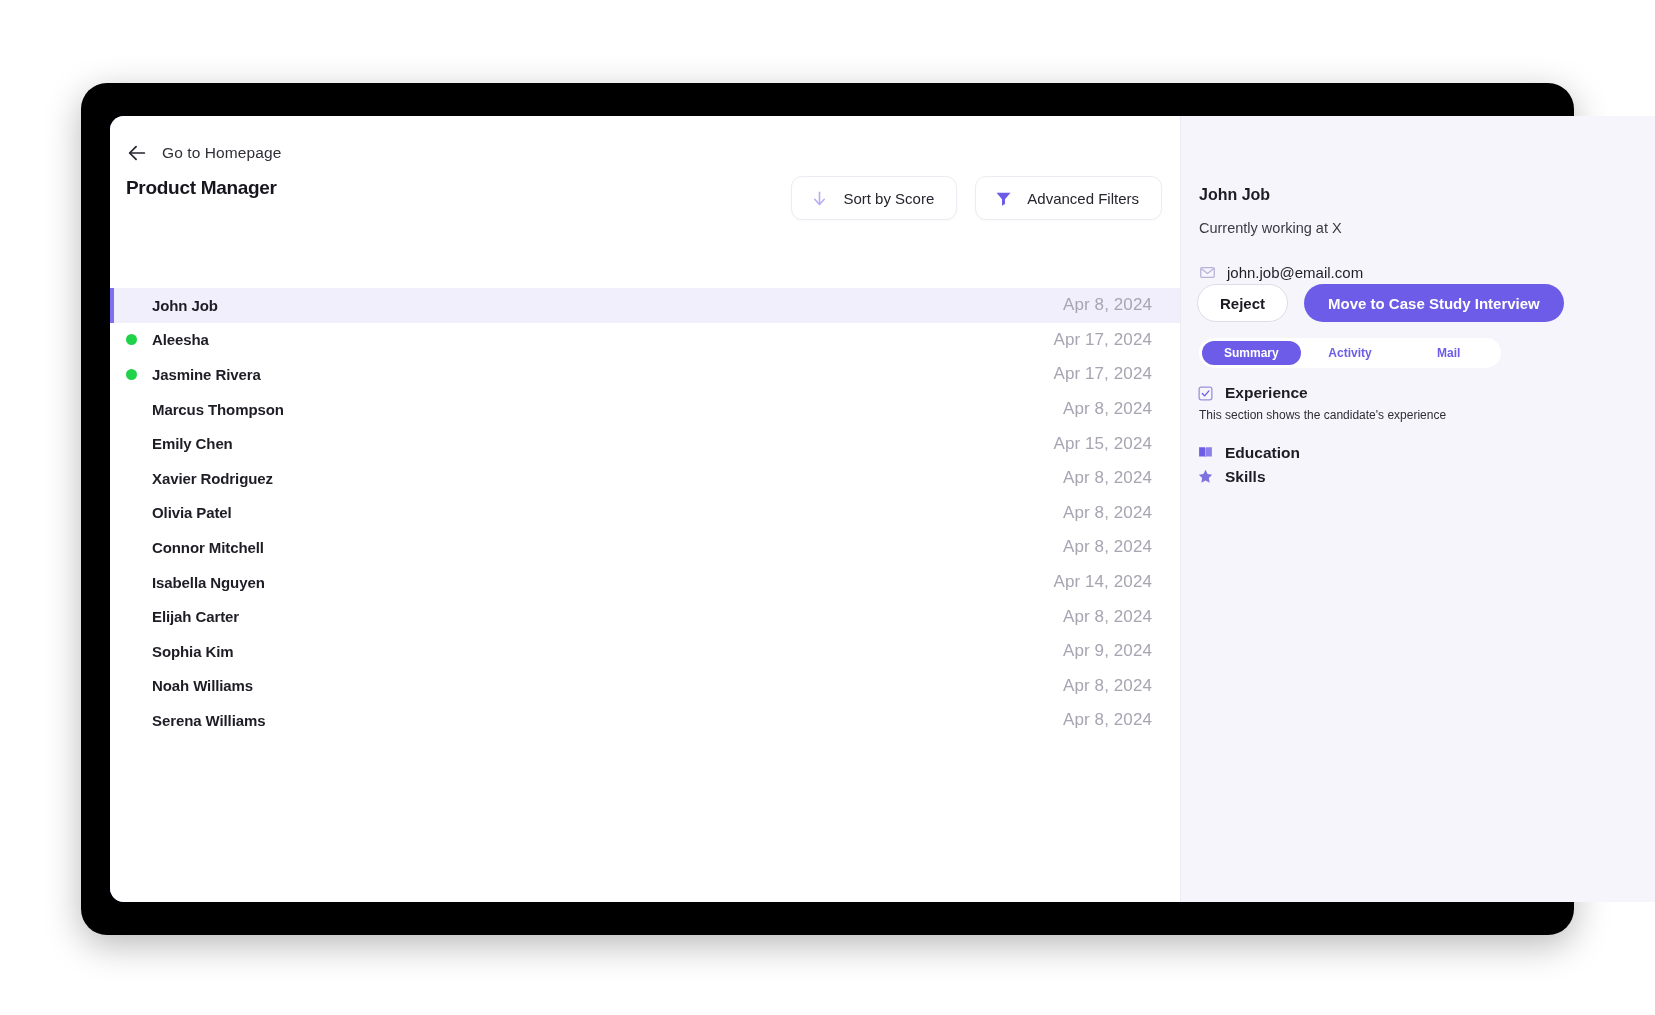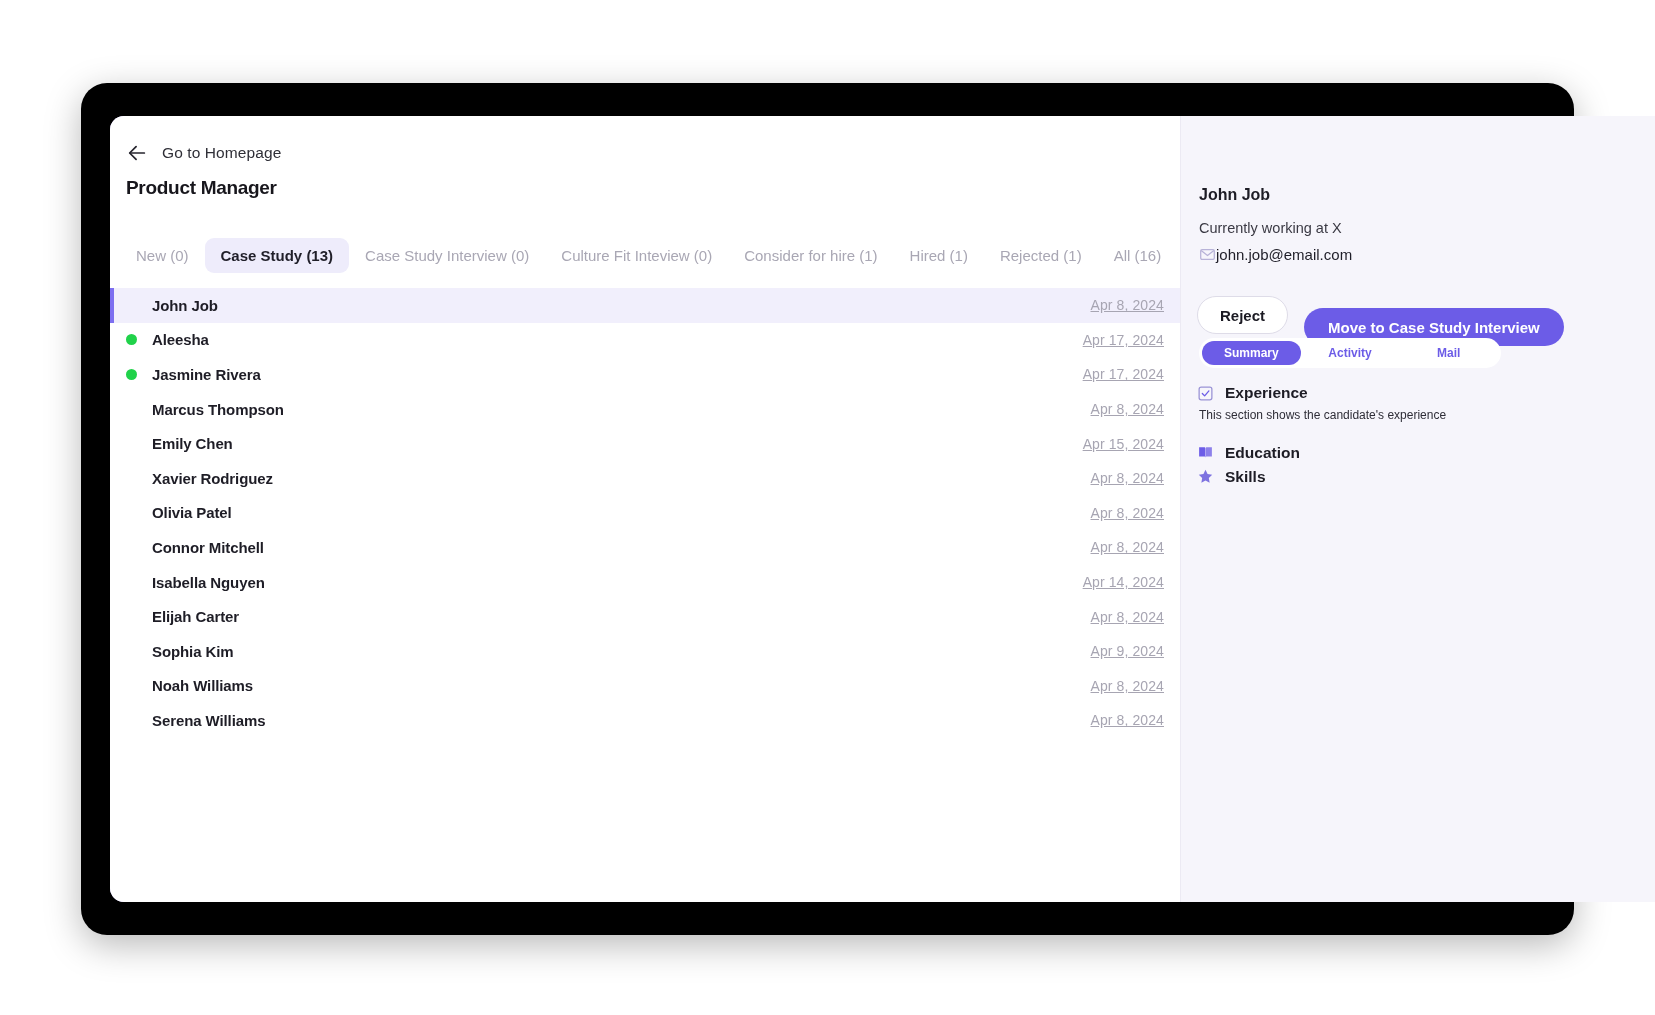--- a/index.html
+++ b/index.html
@@ -168,25 +168,24 @@
   }
   .row.has-dot .dot { display: block; }
   .row .name {
     font-size: 15px;
     font-weight: 700;
     color: #1e1d26;
     letter-spacing: -0.1px;
   }
   .row .date {
     margin-left: auto;
-    margin-right: 16px;
-    font-size: 14px;
+    margin-right: 28px;
+    font-size: 17px;
     color: #a7a5b2;
     letter-spacing: 0.1px;
-    text-decoration: underline;
   }
 
   
   #detail-pane {
     flex: 1 1 auto;
     background: #f6f5fb;
     position: relative;
     box-sizing: border-box;
     padding: 0;
   }
@@ -198,22 +197,22 @@
     color: #1d1c25;
   }
   #detail-subtitle {
     position: absolute;
     left: 18px; top: 104px;
     font-size: 14.5px;
     color: #3b3a44;
   }
   #detail-email-row {
     position: absolute;
-    left: 18px; top: 130px;
-    display: flex; 
+    left: 18px; top: 148px;
+    display: flex; gap: 11px;
   }
   #detail-email-row .email-text {
     font-size: 15px;
     color: #1f1e28;
   }
   #detail-actions {
     position: absolute;
     left: 16px; top: 168px;
     display: flex;
     gap: 16px;
@@ -236,21 +235,20 @@
     padding: 0 24px;
     border-radius: 19px;
     border: none;
     background: #6c5ce7;
     color: #ffffff;
     font-size: 15px;
     font-weight: 700;
     cursor: pointer;
     font-family: "Liberation Sans", sans-serif;
     white-space: nowrap;
-    margin-top: 24px;
   }
 
   #detail-tabs {
     position: absolute;
     left: 18px;
     top: 222px;
     width: 302px;
     height: 30px;
     background: #ffffff;
     border-radius: 15px;
@@ -314,31 +312,41 @@
         <svg viewBox="0 0 24 24" width="22" height="22" fill="none" stroke="#26252e" stroke-width="1.9" stroke-linecap="round" stroke-linejoin="round">
           <line x1="20" y1="12" x2="4.5" y2="12"></line>
           <polyline points="11,5 4,12 11,19"></polyline>
         </svg>
       </span>
       <span class="back-label">Go to Homepage</span>
     </div>
 
     <div id="page-title">Product Manager</div>
 
-
-    <div id="tabs">
-        <div class="tab">New (0)</div>
-        <div class="tab active">Case Study (13)</div>
-        <div class="tab">Case Study Interview (0)</div>
-        <div class="tab">Culture Fit Inteview (0)</div>
-        <div class="tab">Consider for hire (1)</div>
-        <div class="tab">Hired (1)</div>
-        <div class="tab">Rejected (1)</div>
-        <div class="tab">All (16)</div>
+    <div id="toolbar">
+      <div class="tool-btn">
+        <span class="tool-icon">
+          <svg viewBox="0 0 24 24" width="19" height="19" fill="none" stroke="#b6aef3" stroke-width="2" stroke-linecap="round" stroke-linejoin="round">
+            <line x1="12" y1="4" x2="12" y2="19"></line>
+            <polyline points="6,13 12,19.5 18,13"></polyline>
+          </svg>
+        </span>
+        <span class="tool-label">Sort by Score</span>
       </div>
+
+      <div class="tool-btn">
+        <span class="tool-icon">
+          <svg viewBox="0 0 24 24" width="19" height="19">
+            <path d="M3.2 4.6 h17.6 l-6.9 8.2 v6.0 l-3.8 2.2 v-8.2 Z" fill="#6c5ce7"></path>
+          </svg>
+        </span>
+        <span class="tool-label">Advanced Filters</span>
+      </div>
+    </div>
+
 
     <div id="candidate-list">
         <div class="row selected">
           <div class="sel-bar"></div>
           <div class="dot-cell"></div>
           <div class="name">John Job</div>
           <div class="date">Apr 8, 2024</div>
         </div>
         <div class="row has-dot">
           <div class="sel-bar"></div>

